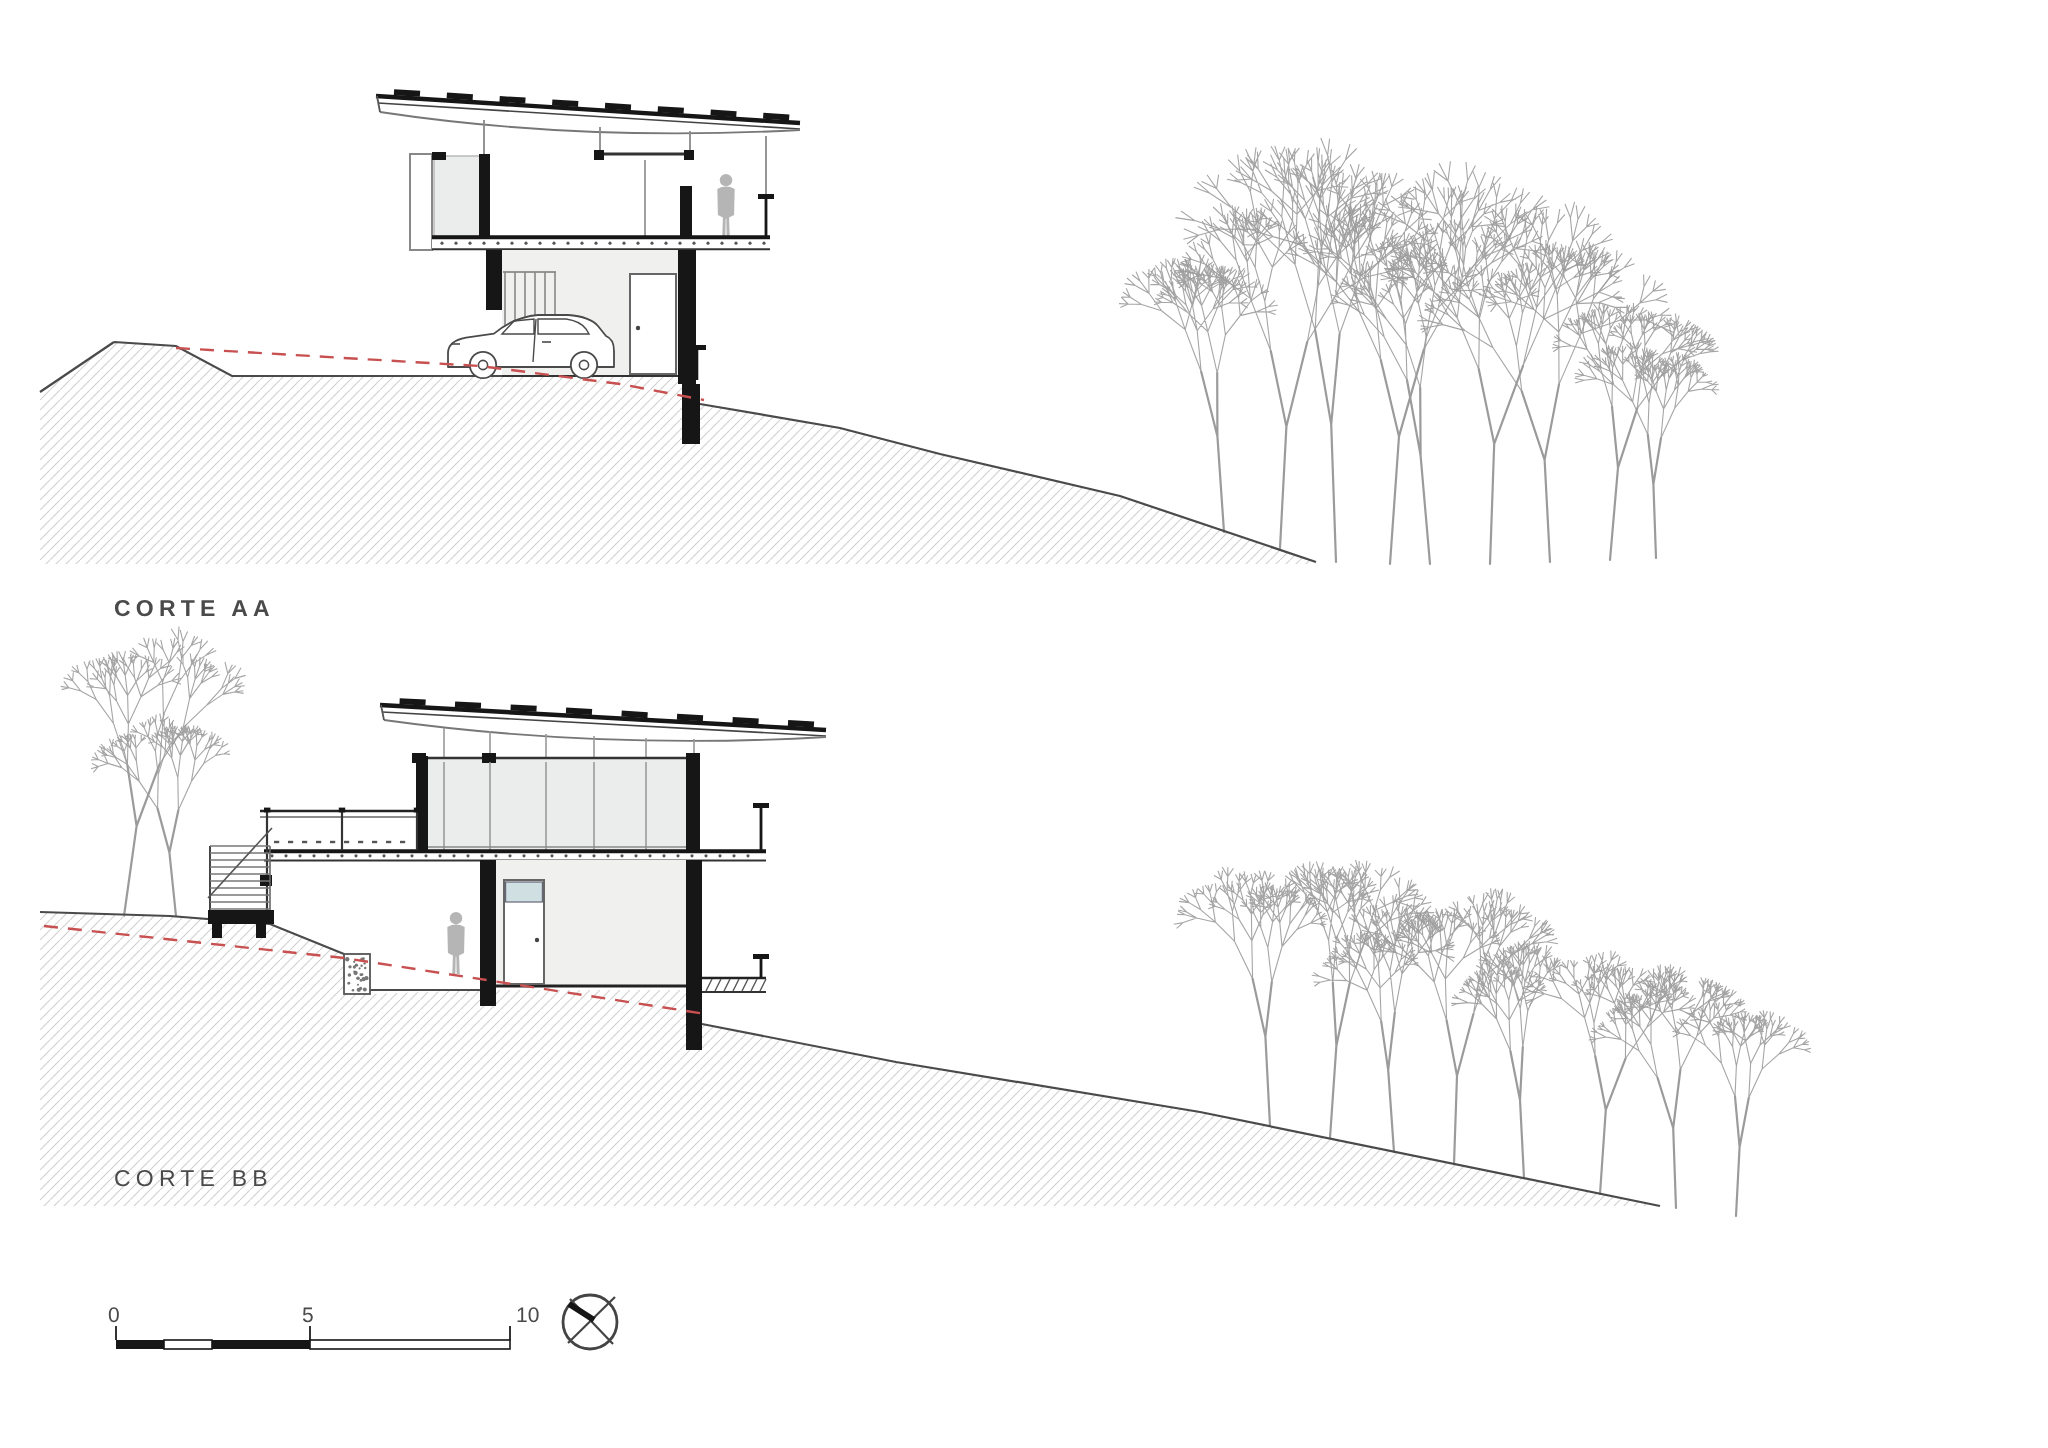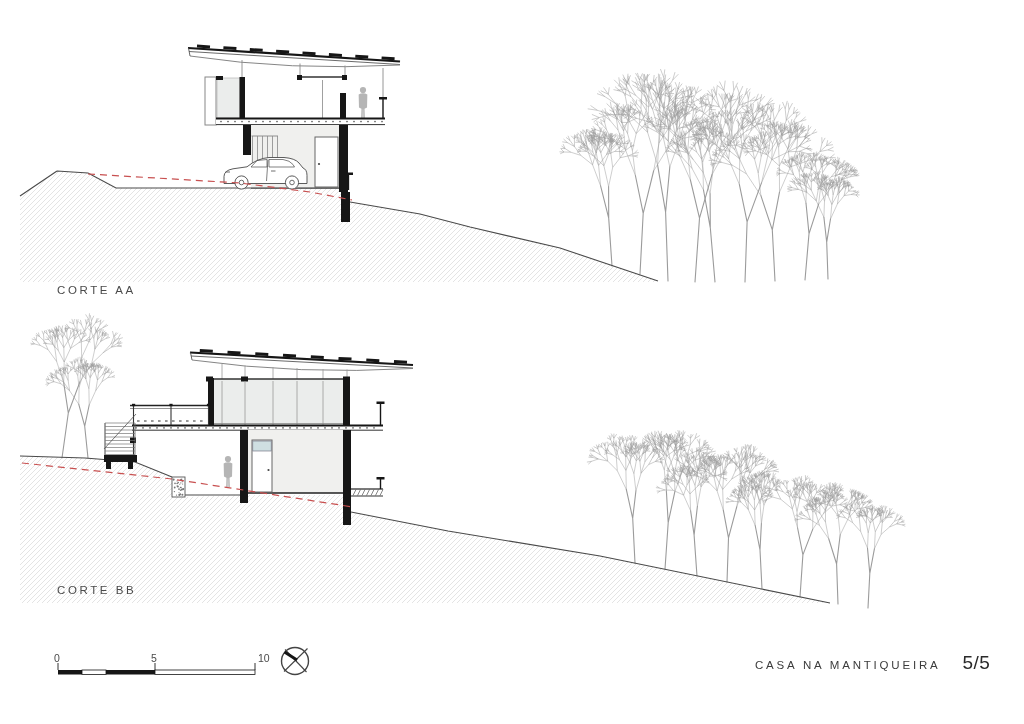--- a/index.html
+++ b/index.html
@@ -1,20 +1,20 @@
 <!DOCTYPE html>
 <html><head>
 <meta charset="utf-8">
 <style>
   html,body{margin:0;padding:0;background:#fff;}
   .sheet{position:relative;width:1024px;height:724px;background:#fff;overflow:hidden;
          font-family:"Liberation Sans", sans-serif;}
   svg{position:absolute;left:0;top:0;}
   .lbl{position:absolute;font-size:11.5px;letter-spacing:2.6px;color:#4a4a4a;white-space:nowrap;}
-  .corte-aa{left:57px;top:284px;}
+  .corte-aa{left:57px;top:299px;font-weight:bold;}
   .corte-bb{left:57px;top:584px;}
   .scale-num{position:absolute;font-size:10.5px;color:#4a4a4a;letter-spacing:0;}
   .sn0{left:54px;top:652px;}
   .sn5{left:151px;top:652px;}
   .sn10{left:258px;top:652px;}
   .titleblock{position:absolute;left:755px;top:652px;width:240px;display:flex;align-items:baseline;gap:22px;}
   .project{font-size:11.5px;letter-spacing:2.8px;color:#3c3c3c;}
   .sheetno{font-size:19px;color:#2a2a2a;letter-spacing:0.5px;}
 </style>
 </head>
@@ -390,18 +390,14 @@
   </g>
 </svg>
 
 <div class="lbl corte-aa">CORTE AA</div>
 <div class="lbl corte-bb">CORTE BB</div>
 
 <div class="scale-num sn0">0</div>
 <div class="scale-num sn5">5</div>
 <div class="scale-num sn10">10</div>
 
-<div class="titleblock">
-  <span class="project">CASA NA MANTIQUEIRA</span>
-  <span class="sheetno">5/5</span>
+
 </div>
 
-</div>
-
 </body></html>

